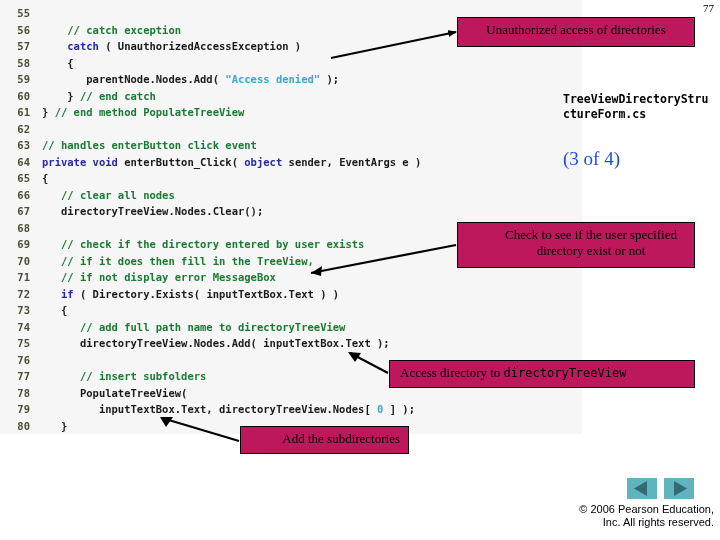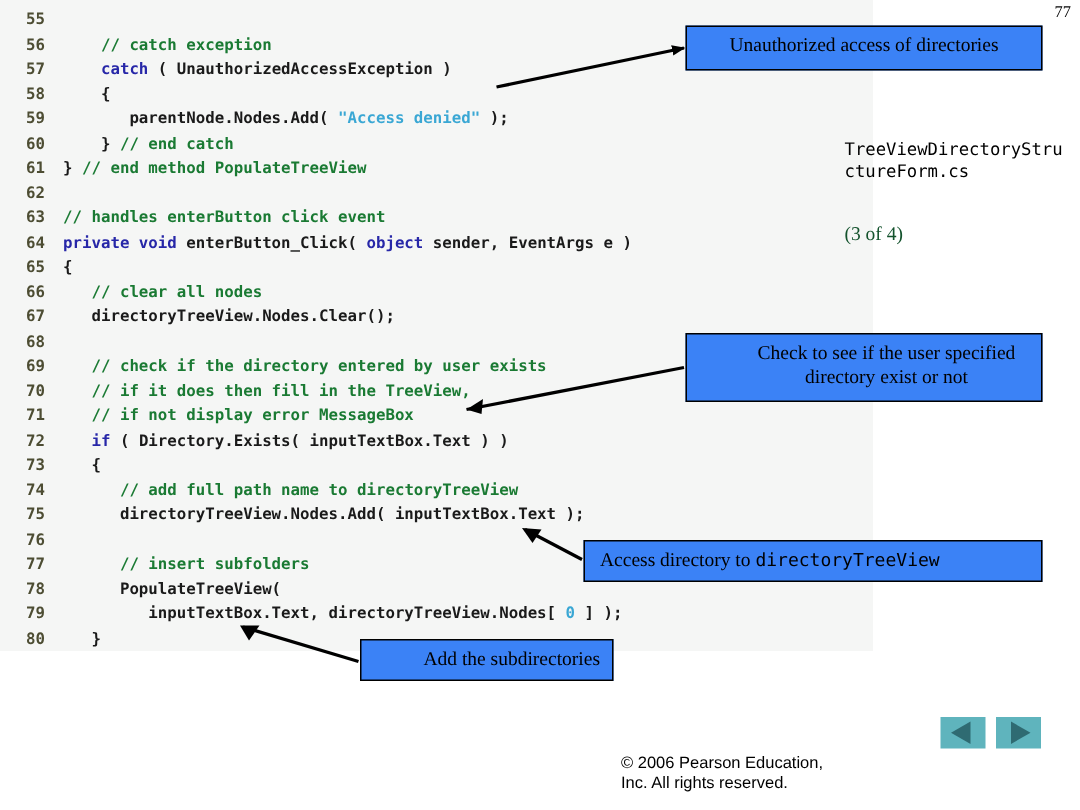--- a/index.html
+++ b/index.html
@@ -65,21 +65,21 @@
   }
   .cm { color: #1a7a33; margin-top: 24px; }          
   .kw { color: #2727a8; }          
   .str { color: #3aa7d4; }         
   .num { color: #3aa7d4; }         
   .pl { color: #1a1a1a; }          
 
   
   .callout {
     position: absolute;
-    background: #3b82f6;
+    background: #be185d;
     border: 1px solid #000000;
     font-family: "Liberation Serif", serif;
     font-size: 13px;
     color: #000000;
     box-sizing: border-box;
     line-height: 16px;
     padding: 4px 8px;
     text-align: center;
   }
   .callout .mono {
@@ -111,32 +111,32 @@
     font-size: 11px;
     color: #000000;
   }
   #file-title {
     position: absolute;
     left: 563px;
     top: 92px;
     width: 152px;
     font-family: "DejaVu Sans Mono", "Liberation Mono", monospace;
     font-size: 11.5px;
-    font-weight: normal;
+    font-weight: bold;
     color: #000000;
     line-height: 15px;
     word-break: break-all;
   }
   #file-part {
     position: absolute;
     left: 563px;
     top: 148px;
     font-family: "Liberation Serif", serif;
-    font-size: 13px;
-    color: #14532d;
+    font-size: 19px;
+    color: #1d4ed8;
   }
 
   
   #nav-buttons {
     position: absolute;
     left: 627px;
     top: 478px;
     width: 72px;
     height: 22px;
   }
@@ -152,20 +152,21 @@
   }
   #nav-prev { left: 0px; }
   #nav-next { left: 37px; }
   .nav-btn svg { display: block; }
 
   #copyright {
     position: absolute;
     right: 6px;
     top: 503px;
     width: 300px;
+    text-align: right;
     font-family: "Liberation Sans", sans-serif;
     font-size: 11px;
     color: #000000;
     line-height: 13px;
   }
 </style>
 </head>
 <body>
 
 <div id="slide">

